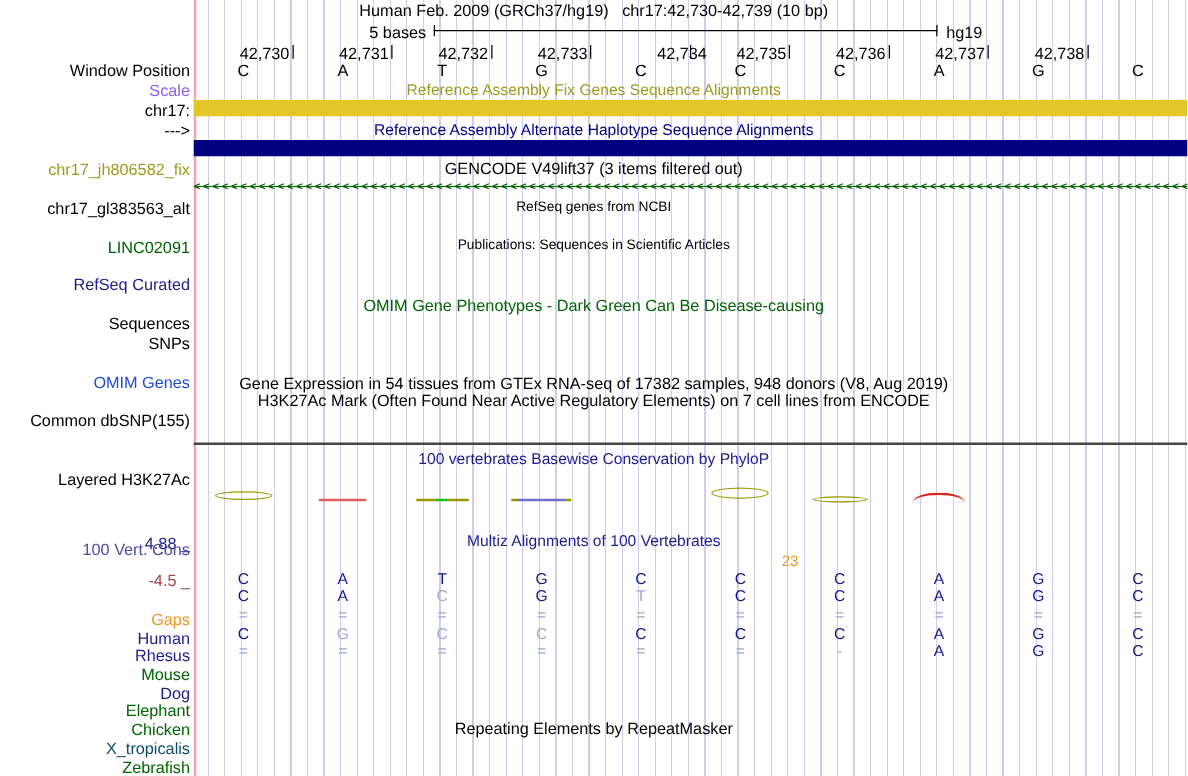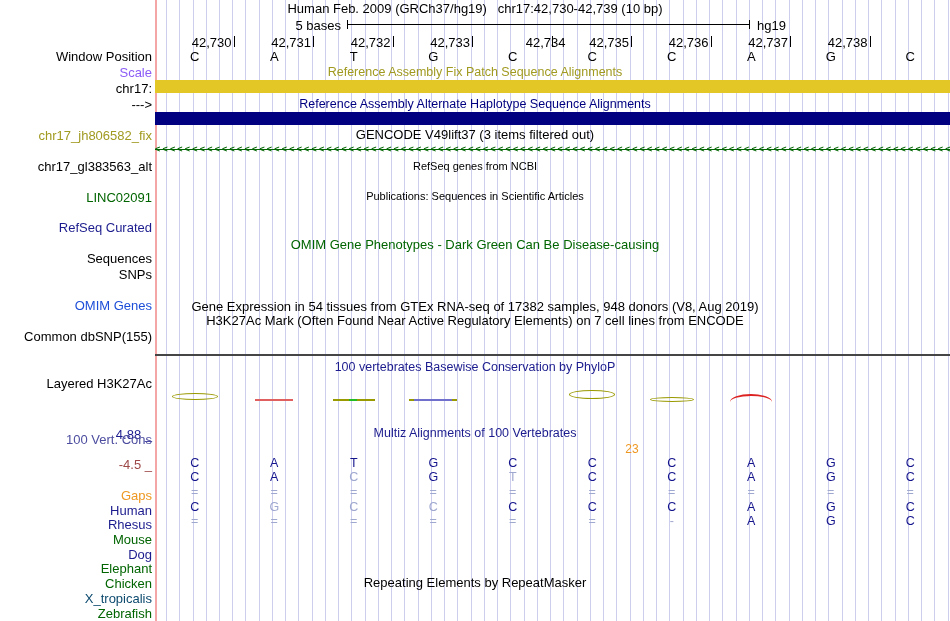--- a/index.html
+++ b/index.html
@@ -115,21 +115,21 @@
       <span class="cell" style="left: 159px;">T</span>
       <span class="cell" style="left: 238.5px;">G</span>
       <span class="cell" style="left: 318px;">C</span>
       <span class="cell" style="left: 397.5px;">C</span>
       <span class="cell" style="left: 477px;">C</span>
       <span class="cell" style="left: 556.5px;">A</span>
       <span class="cell" style="left: 636px;">G</span>
       <span class="cell" style="left: 715.5px;">C</span>
     </div>
 
-  <div class="ctitle fs12 olive" style="top:66px;">Reference Assembly Fix Patch Sequence Alignments</div>
+  <div class="ctitle fs12 olive" style="top:66px;">Reference Assembly Fix Genes Sequence Alignments</div>
   <div id="fixbar" class="bar"></div>
 
   <div class="ctitle fs12 navy" style="top:98px;">Reference Assembly Alternate Haplotype Sequence Alignments</div>
   <div id="altbar" class="bar"></div>
 
   <div class="ctitle fs13" style="top:128px;">GENCODE V49lift37 (3 items filtered out)</div>
   <div id="chevrons">&lt;&lt;&lt;&lt;&lt;&lt;&lt;&lt;&lt;&lt;&lt;&lt;&lt;&lt;&lt;&lt;&lt;&lt;&lt;&lt;&lt;&lt;&lt;&lt;&lt;&lt;&lt;&lt;&lt;&lt;&lt;&lt;&lt;&lt;&lt;&lt;&lt;&lt;&lt;&lt;&lt;&lt;&lt;&lt;&lt;&lt;&lt;&lt;&lt;&lt;&lt;&lt;&lt;&lt;&lt;&lt;&lt;&lt;&lt;&lt;&lt;&lt;&lt;&lt;&lt;&lt;&lt;&lt;&lt;&lt;&lt;&lt;&lt;&lt;&lt;&lt;&lt;&lt;&lt;&lt;&lt;&lt;&lt;&lt;&lt;&lt;&lt;&lt;&lt;&lt;&lt;&lt;&lt;&lt;&lt;&lt;&lt;&lt;&lt;&lt;&lt;&lt;&lt;&lt;&lt;&lt;&lt;&lt;&lt;&lt;&lt;&lt;&lt;&lt;&lt;&lt;&lt;&lt;&lt;&lt;&lt;&lt;&lt;&lt;&lt;&lt;&lt;&lt;&lt;&lt;&lt;&lt;&lt;&lt;&lt;&lt;&lt;&lt;&lt;&lt;</div>
 
   <div class="ctitle fs11" style="top:160px;">RefSeq genes from NCBI</div>
   <div class="ctitle fs13 green" style="top:238px;">OMIM Gene Phenotypes - Dark Green Can Be Disease-causing</div>

